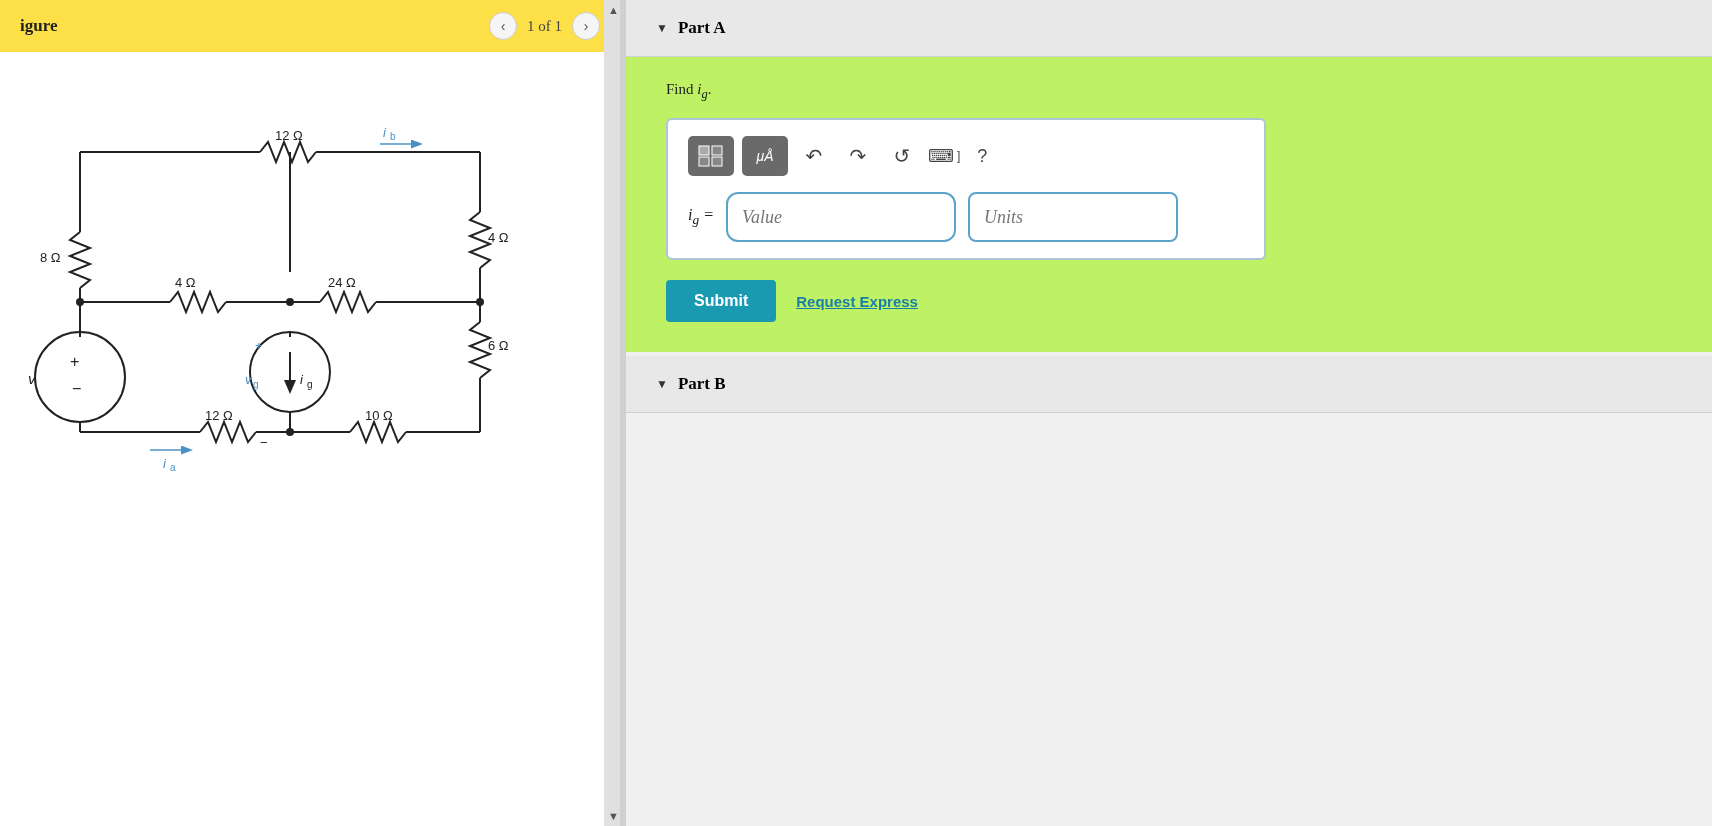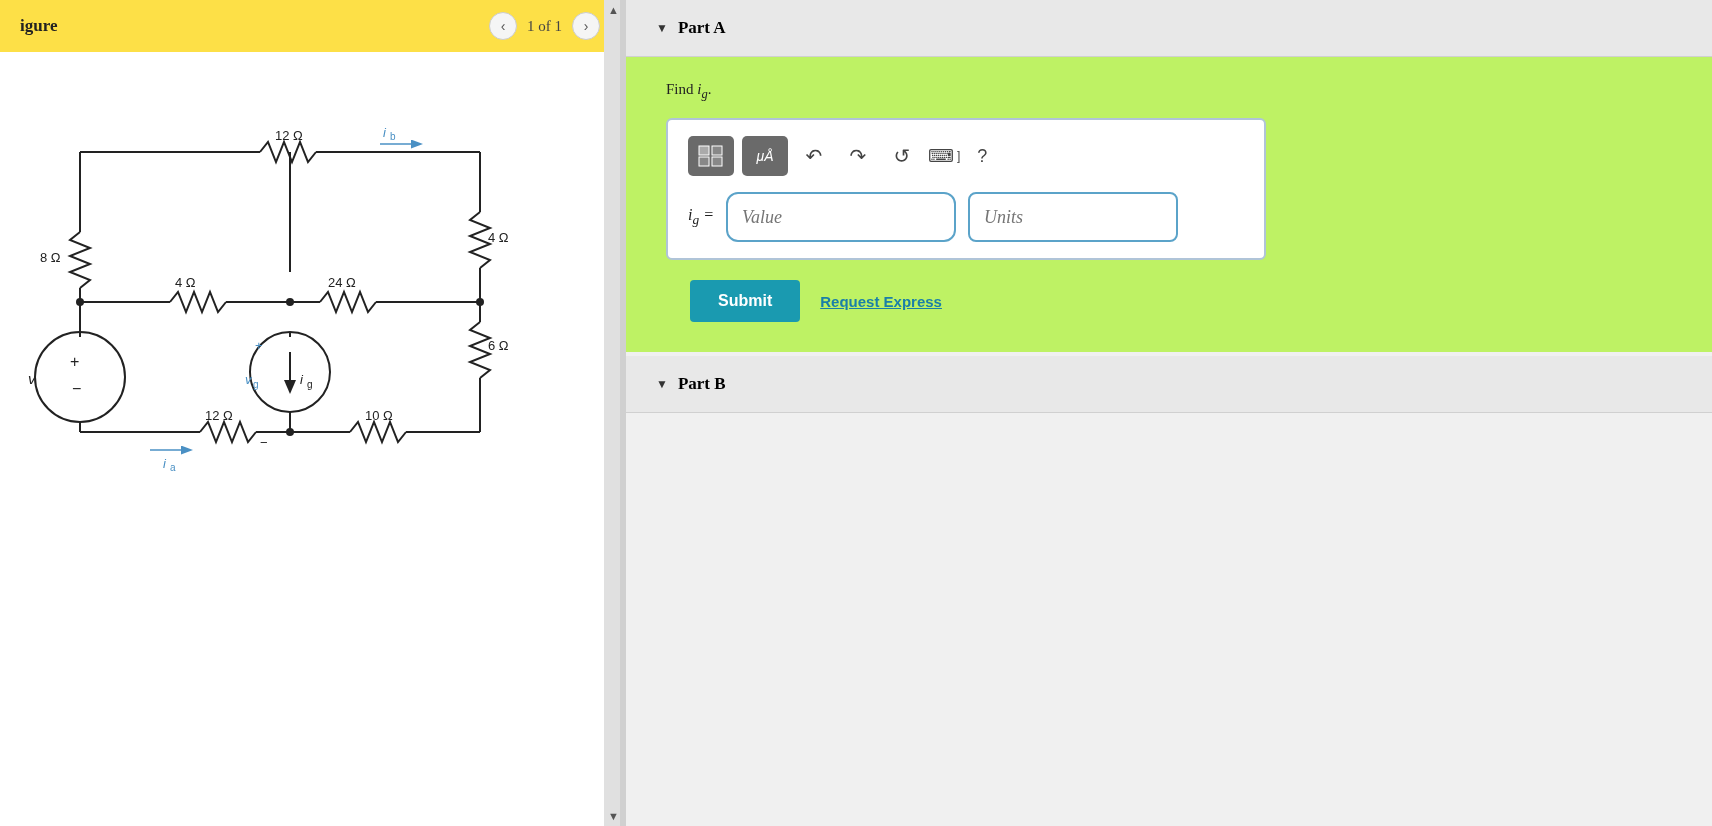--- a/index.html
+++ b/index.html
@@ -269,21 +269,20 @@
 
     .submit-btn {
       background: #1a9ab0;
       color: #fff;
       border: none;
       padding: 12px 28px;
       font-size: 16px;
       font-weight: bold;
       border-radius: 4px;
       cursor: pointer;
-      margin-left: 24px;
     }
 
     .request-link {
       color: #1a7fa8;
       font-size: 15px;
       text-decoration: underline;
       cursor: pointer;
       font-weight: bold;
       font-family: Arial, sans-serif;
     }

